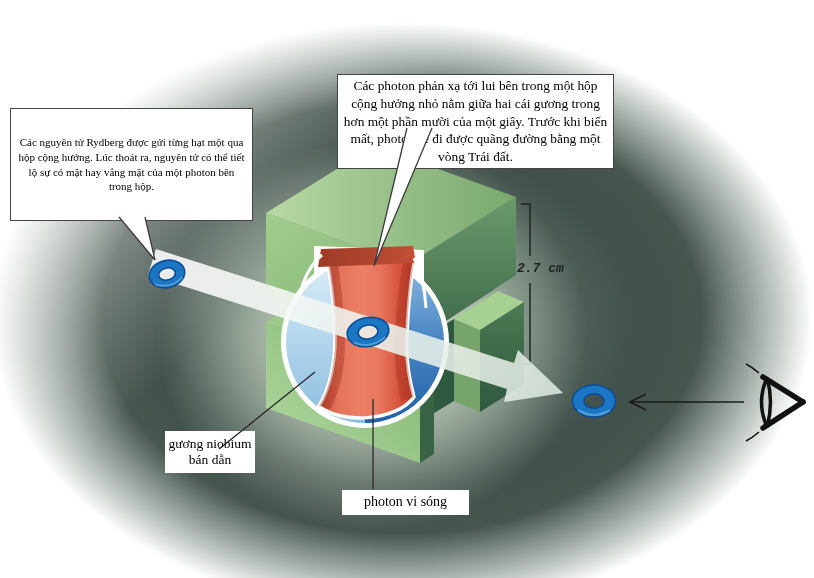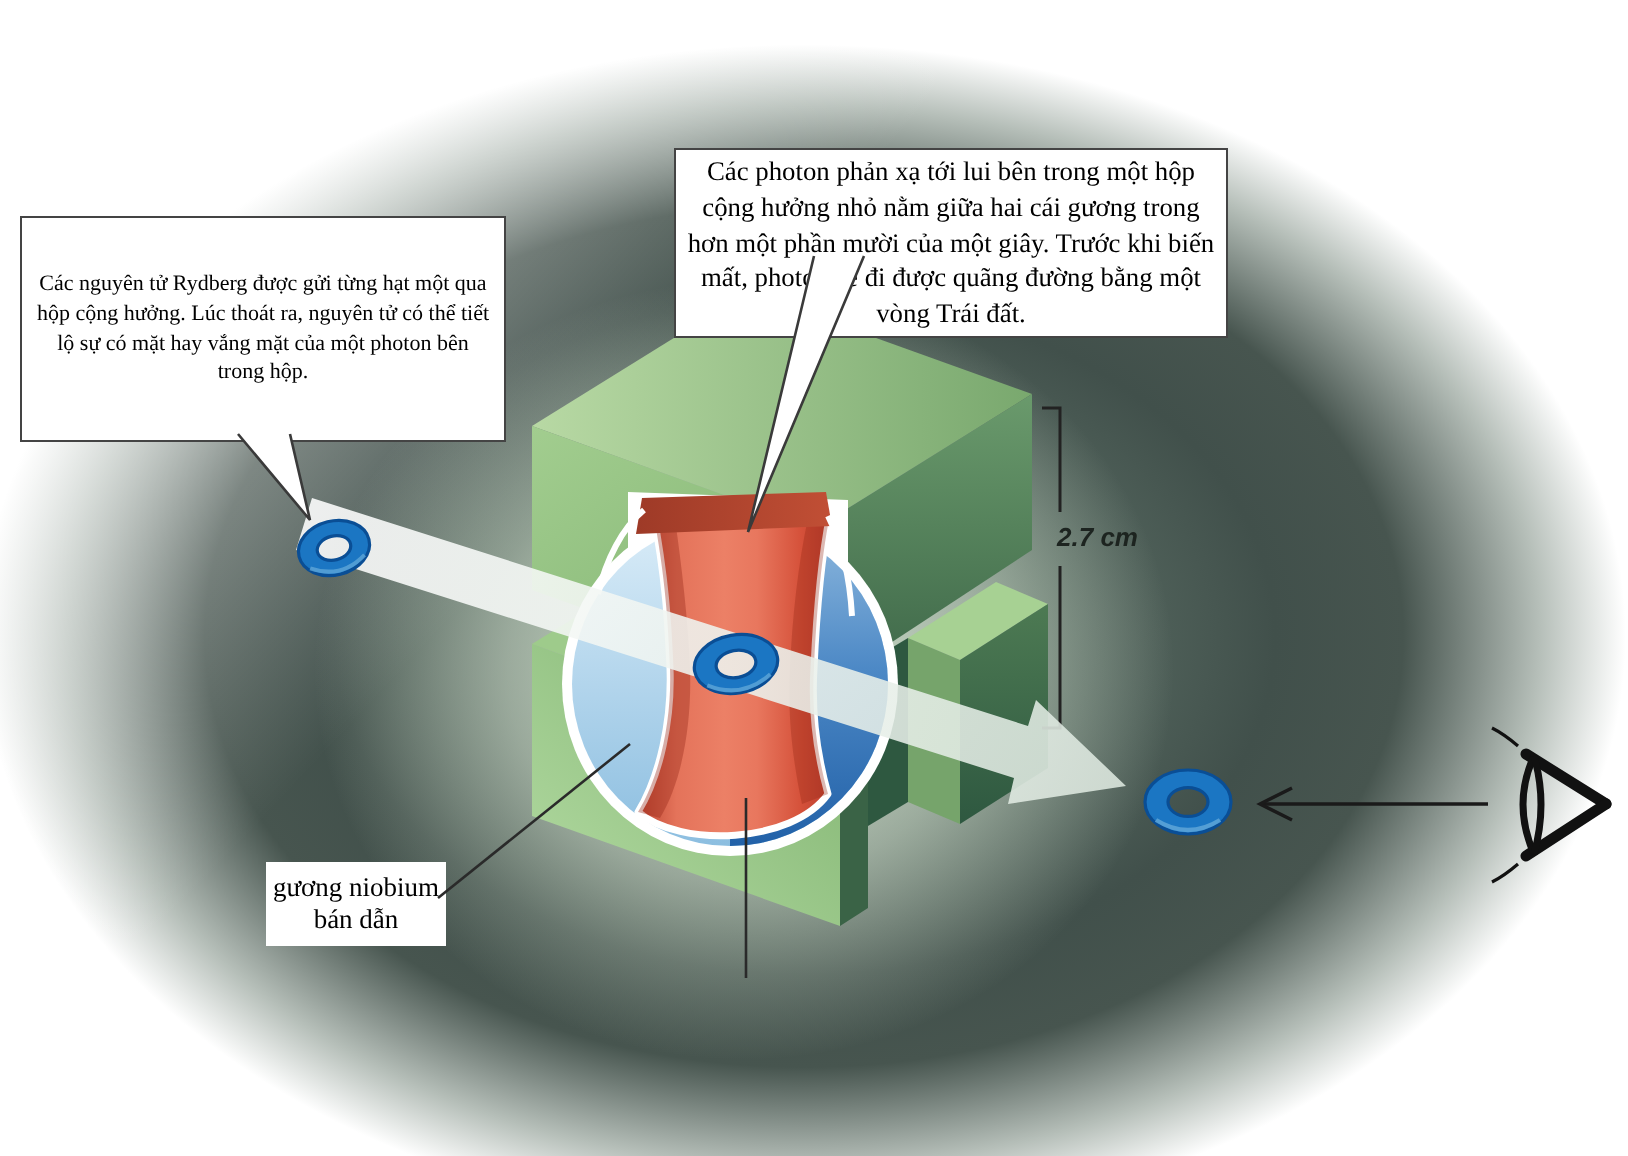--- a/index.html
+++ b/index.html
@@ -12,28 +12,28 @@
           #6e8678 0%, #54665e 34%, #41504b 55%, #47554f 70%,
           #b6bfb9 86%, #ffffff 96%);}
   svg{position:absolute;left:0;top:0;}
   #scene{z-index:1;}
   #overlay{z-index:3;pointer-events:none;}
   .callout{position:absolute;z-index:2;background:#fff;border:1.5px solid #444;
            box-sizing:border-box;display:flex;align-items:center;justify-content:center;
            text-align:center;color:#000;padding:2px 5px;line-height:1.34;}
   .plain-label{position:absolute;z-index:2;background:#fff;box-sizing:border-box;
            display:flex;align-items:center;justify-content:center;text-align:center;
-           color:#000;line-height:1.2;}
+           color:#000;line-height:1.2;margin-left:32px;}
   #callout-photon{left:337px;top:38px;width:277px;height:95px;font-size:13.4px;margin-top:36px;}
   #callout-rydberg{left:10px;top:108px;width:243px;height:113px;font-size:11px;}
   #label-mirror{left:133px;top:431px;width:90px;height:42px;font-size:13.5px;}
   #label-photon{left:310px;top:490px;width:127px;height:25px;font-size:14px;}
   #dim-label{position:absolute;z-index:2;left:517px;top:261px;width:52px;height:16px;
-           font-family:Liberation Sans, sans-serif;font-style:italic;
-           font-weight:600;font-size:13px;color:#1d2420;text-align:right;line-height:16px;}
+           font-family:Liberation Mono, monospace;font-style:italic;
+           font-weight:600;font-size:13px;color:#1d2420;text-align:left;line-height:16px;}
 </style>
 </head>
 <body>
 
 <div class="stage">
   <div class="bg"></div>
 
   <svg id="scene" width="814" height="578" viewBox="0 0 814 578">
     <defs>
       <linearGradient id="gTopU" x1="0" y1="0" x2="1" y2="0">
@@ -165,20 +165,23 @@
 
   <div class="callout" id="callout-photon">
     <span>Các photon phản xạ tới lui bên trong một hộp cộng hưởng nhỏ nằm giữa hai cái gương trong hơn một phần mười của một giây. Trước khi biến mất, photon sẽ đi được quãng đường bằng một vòng Trái đất.</span>
   </div>
   <div class="callout" id="callout-rydberg">
     <span>Các nguyên tử Rydberg được gửi từng hạt một qua hộp cộng hưởng. Lúc thoát ra, nguyên tử có thể tiết lộ sự có mặt hay vắng mặt của một photon bên trong hộp.</span>
   </div>
   <div class="plain-label" id="label-mirror">
     <span>gương niobium bán dẫn</span>
   </div>
+  <div class="plain-label" id="label-photon">
+    <span>photon vi sóng</span>
+  </div>
   <div id="dim-label">2.7 cm</div>
 
   <svg id="overlay" width="814" height="578" viewBox="0 0 814 578">
     <path d="M407,128 L374,266 L432,128" fill="#ffffff" stroke="#3a3a3a" stroke-width="1.3"></path>
     <path d="M119,217 L155,260 L145,217" fill="#ffffff" stroke="#3a3a3a" stroke-width="1.3"></path>
     <path d="M219,449 L315,372" stroke="#2a2a2a" stroke-width="1.3" fill="none"></path>
     <path d="M373,489 L373,399" stroke="#2a2a2a" stroke-width="1.3" fill="none"></path>
   </svg>
 </div>
 

